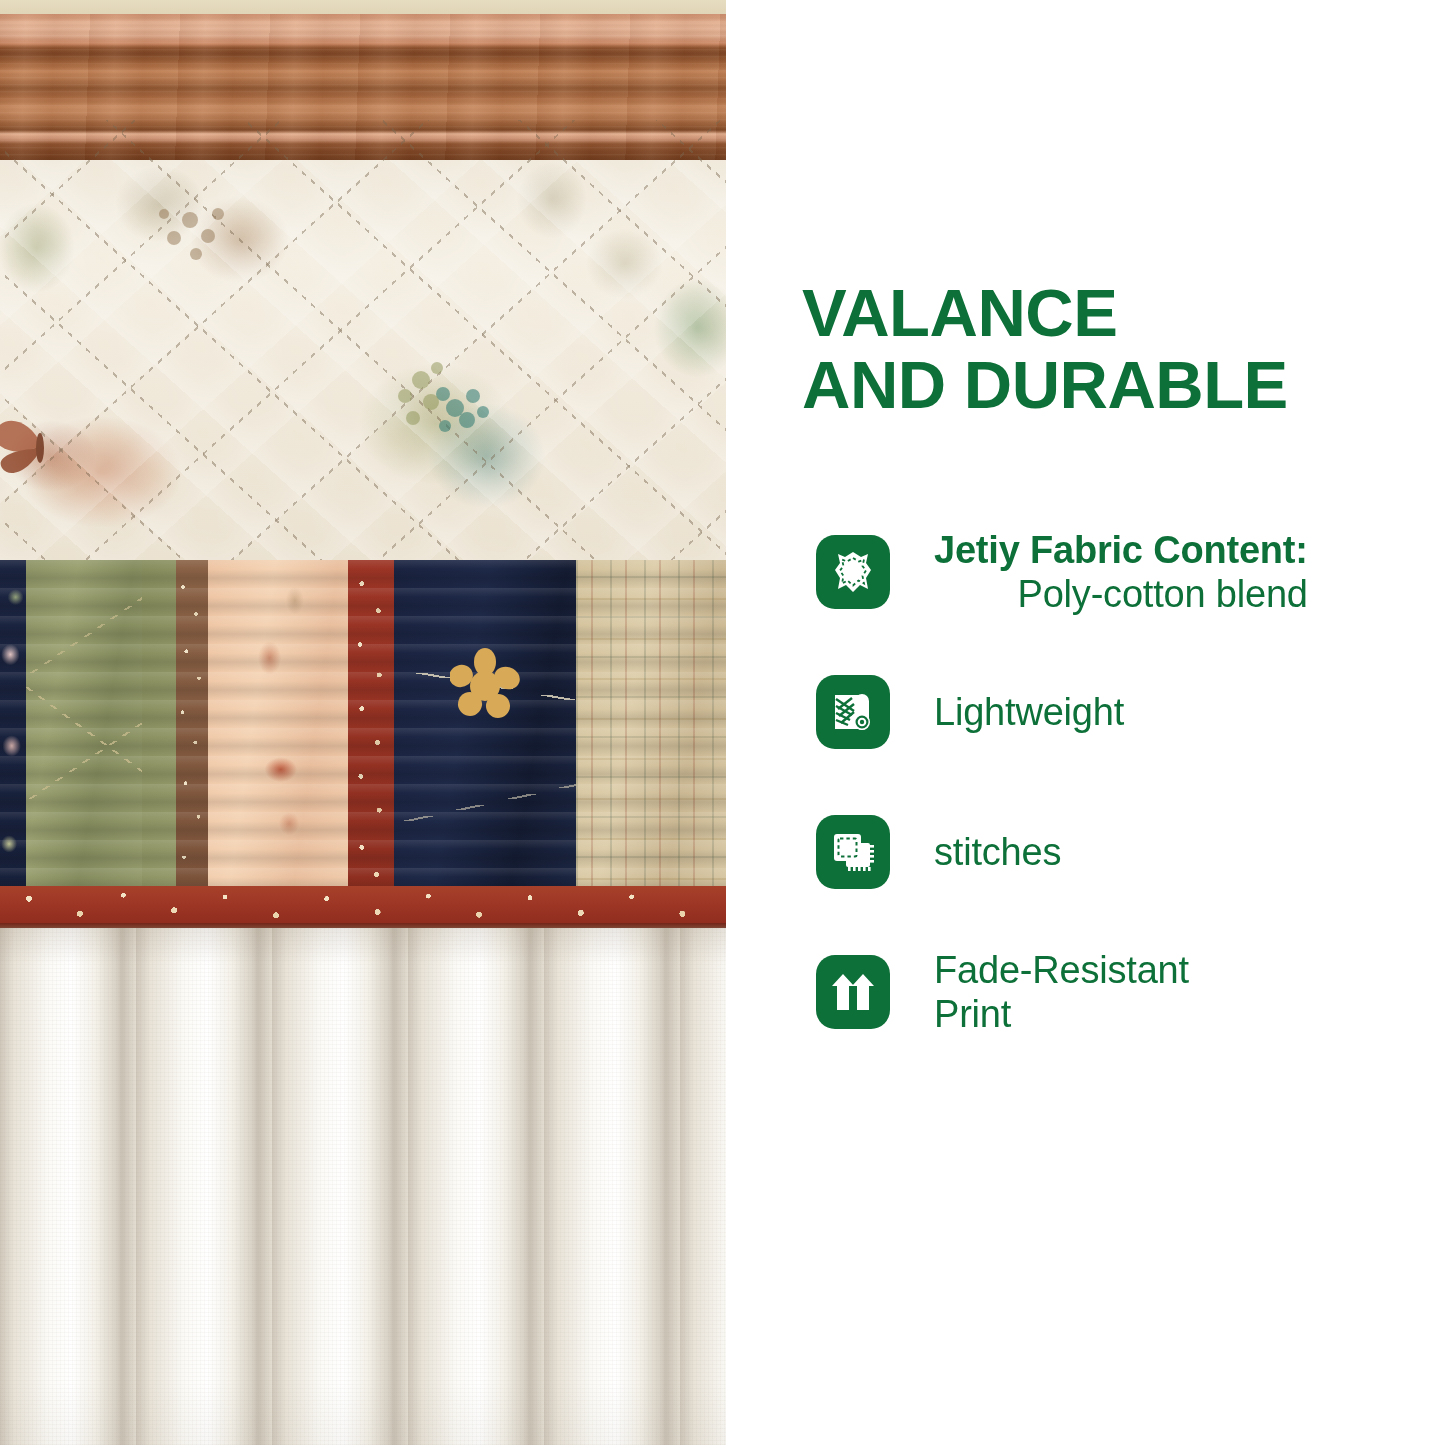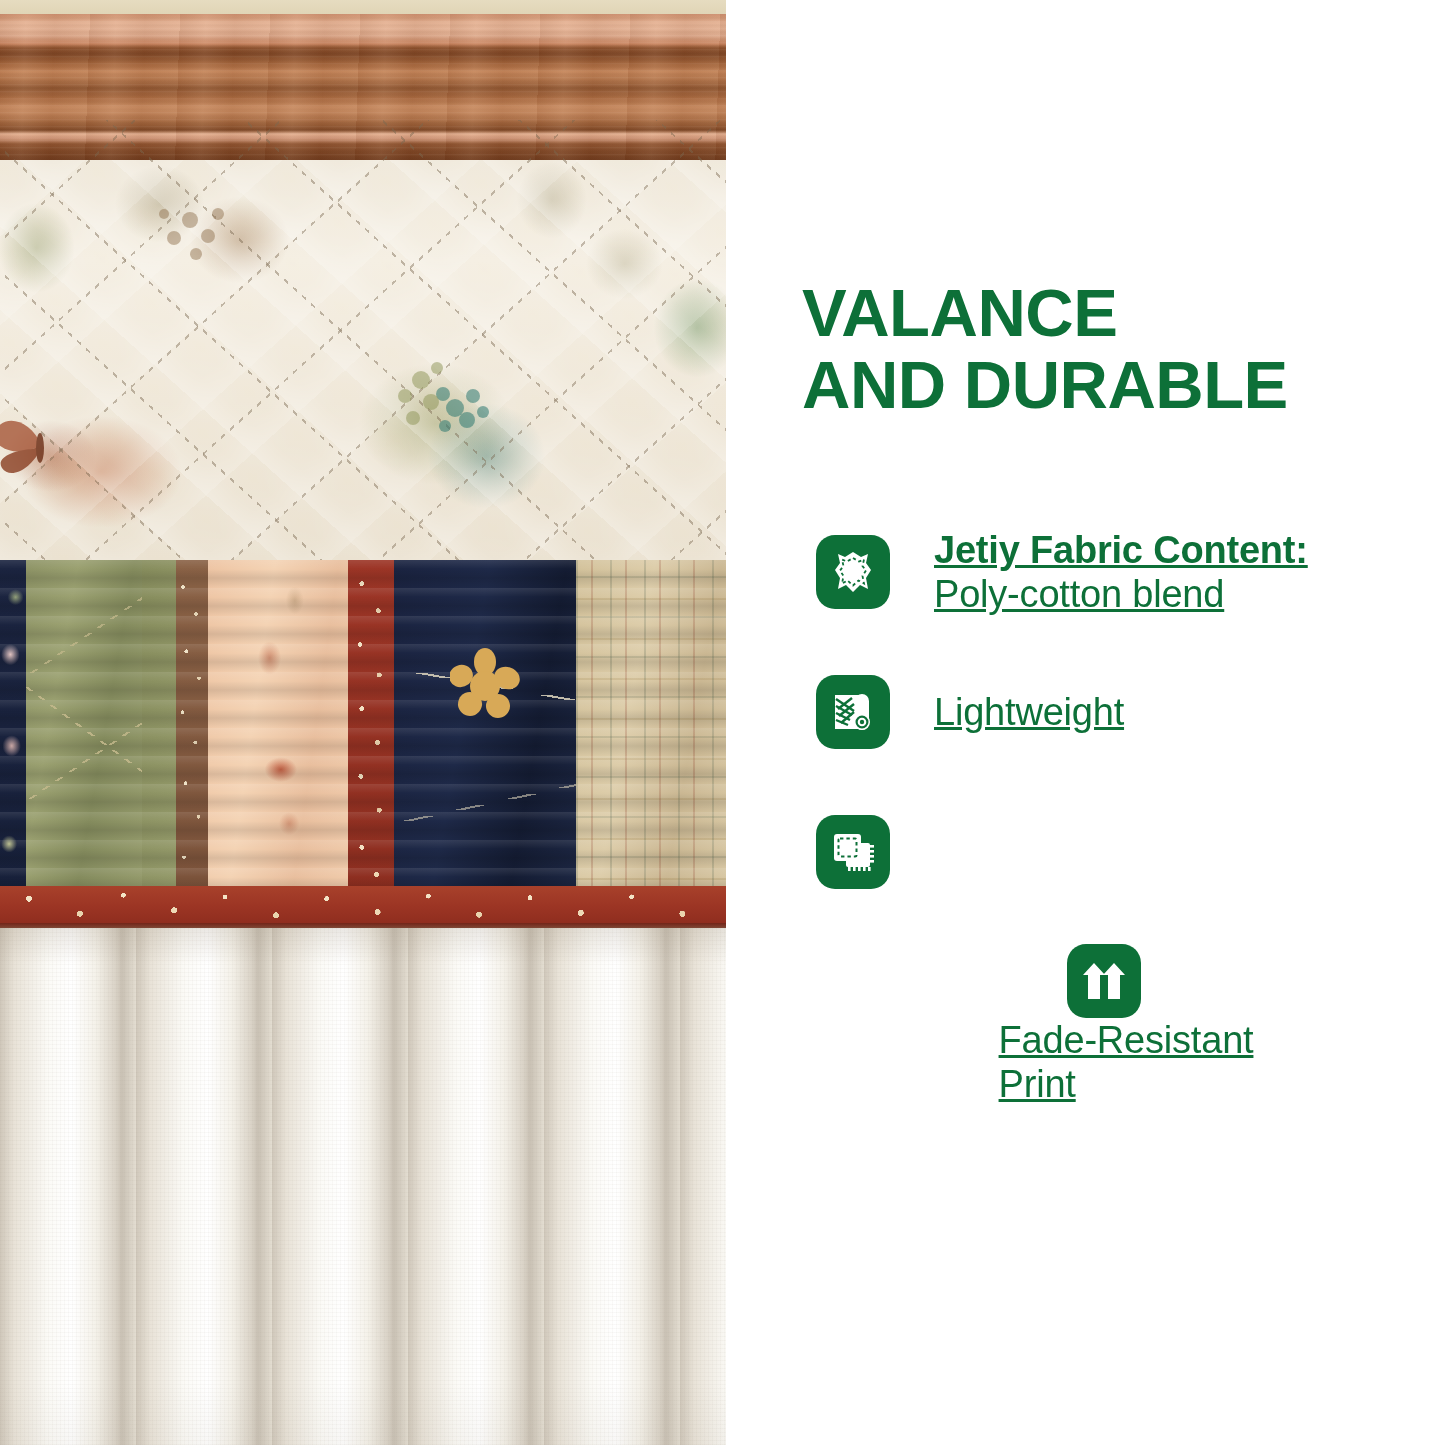--- a/index.html
+++ b/index.html
@@ -352,21 +352,21 @@
     left: 90px;
     top: 524px;
     width: 620px;
   }
   .feature-row {
     display: flex;
     align-items: center;
     min-height: 96px;
     margin-bottom: 44px;
   }
-  .feature-row:last-child { margin-bottom: 0; flex-direction: column; }
+  .feature-row:last-child { margin-bottom: 0; }
 
   .feat-icon {
     flex: 0 0 auto;
     width: 74px;
     height: 74px;
     border-radius: 19px;
     background: #0d7038;
     display: flex;
     align-items: center;
     justify-content: center;
@@ -374,27 +374,26 @@
   }
   .feat-icon svg { display: block; }
 
   .feat-text {
     font-family: "Liberation Sans", sans-serif;
     font-size: 38px;
     line-height: 1.16;
     color: #0d7038;
     font-weight: 400;
     letter-spacing: -0.2px;
-    text-decoration: underline;
   }
   .feat-label-bold {
     font-weight: 700;
     display: block;
   }
-  .feat-sub { display: block; }
+  .feat-sub { display: block; text-align: right; }
   .feat-single { display: block; }
 </style>
 </head>
 <body>
 
 <div class="canvas">
 
   <div class="photo-panel">
 
     <div class="wall-strip"></div>
@@ -534,20 +533,21 @@
                 <rect x="23" y="38" width="2.6" height="4"></rect>
               <rect x="28" y="38" width="2.6" height="4"></rect>
                 <rect x="33" y="38" width="2.6" height="4"></rect>
               <rect x="38" y="38" width="2.6" height="4"></rect>
             </g>
             <rect x="4" y="5" width="27" height="27" rx="3" fill="#ffffff"></rect>
             <rect x="8.5" y="9.5" width="18" height="18" rx="1.5" fill="none" stroke="#0d7038" stroke-width="2" stroke-dasharray="3.4 3"></rect>
           </svg>
         </div>
         <div class="feat-text">
+          <span class="feat-single">stitches</span>
         </div>
       </div>
 
       <div class="feature-row">
         <div class="feat-icon">
           <svg width="46" height="46" viewBox="0 0 46 46">
             <g fill="#ffffff">
               <path d="M13 5 L24 17 L19 17 L19 41 L7 41 L7 17 L2 17 Z"></path>
               <path d="M33 5 L44 17 L39 17 L39 41 L27 41 L27 17 L22 17 Z"></path>
             </g>

